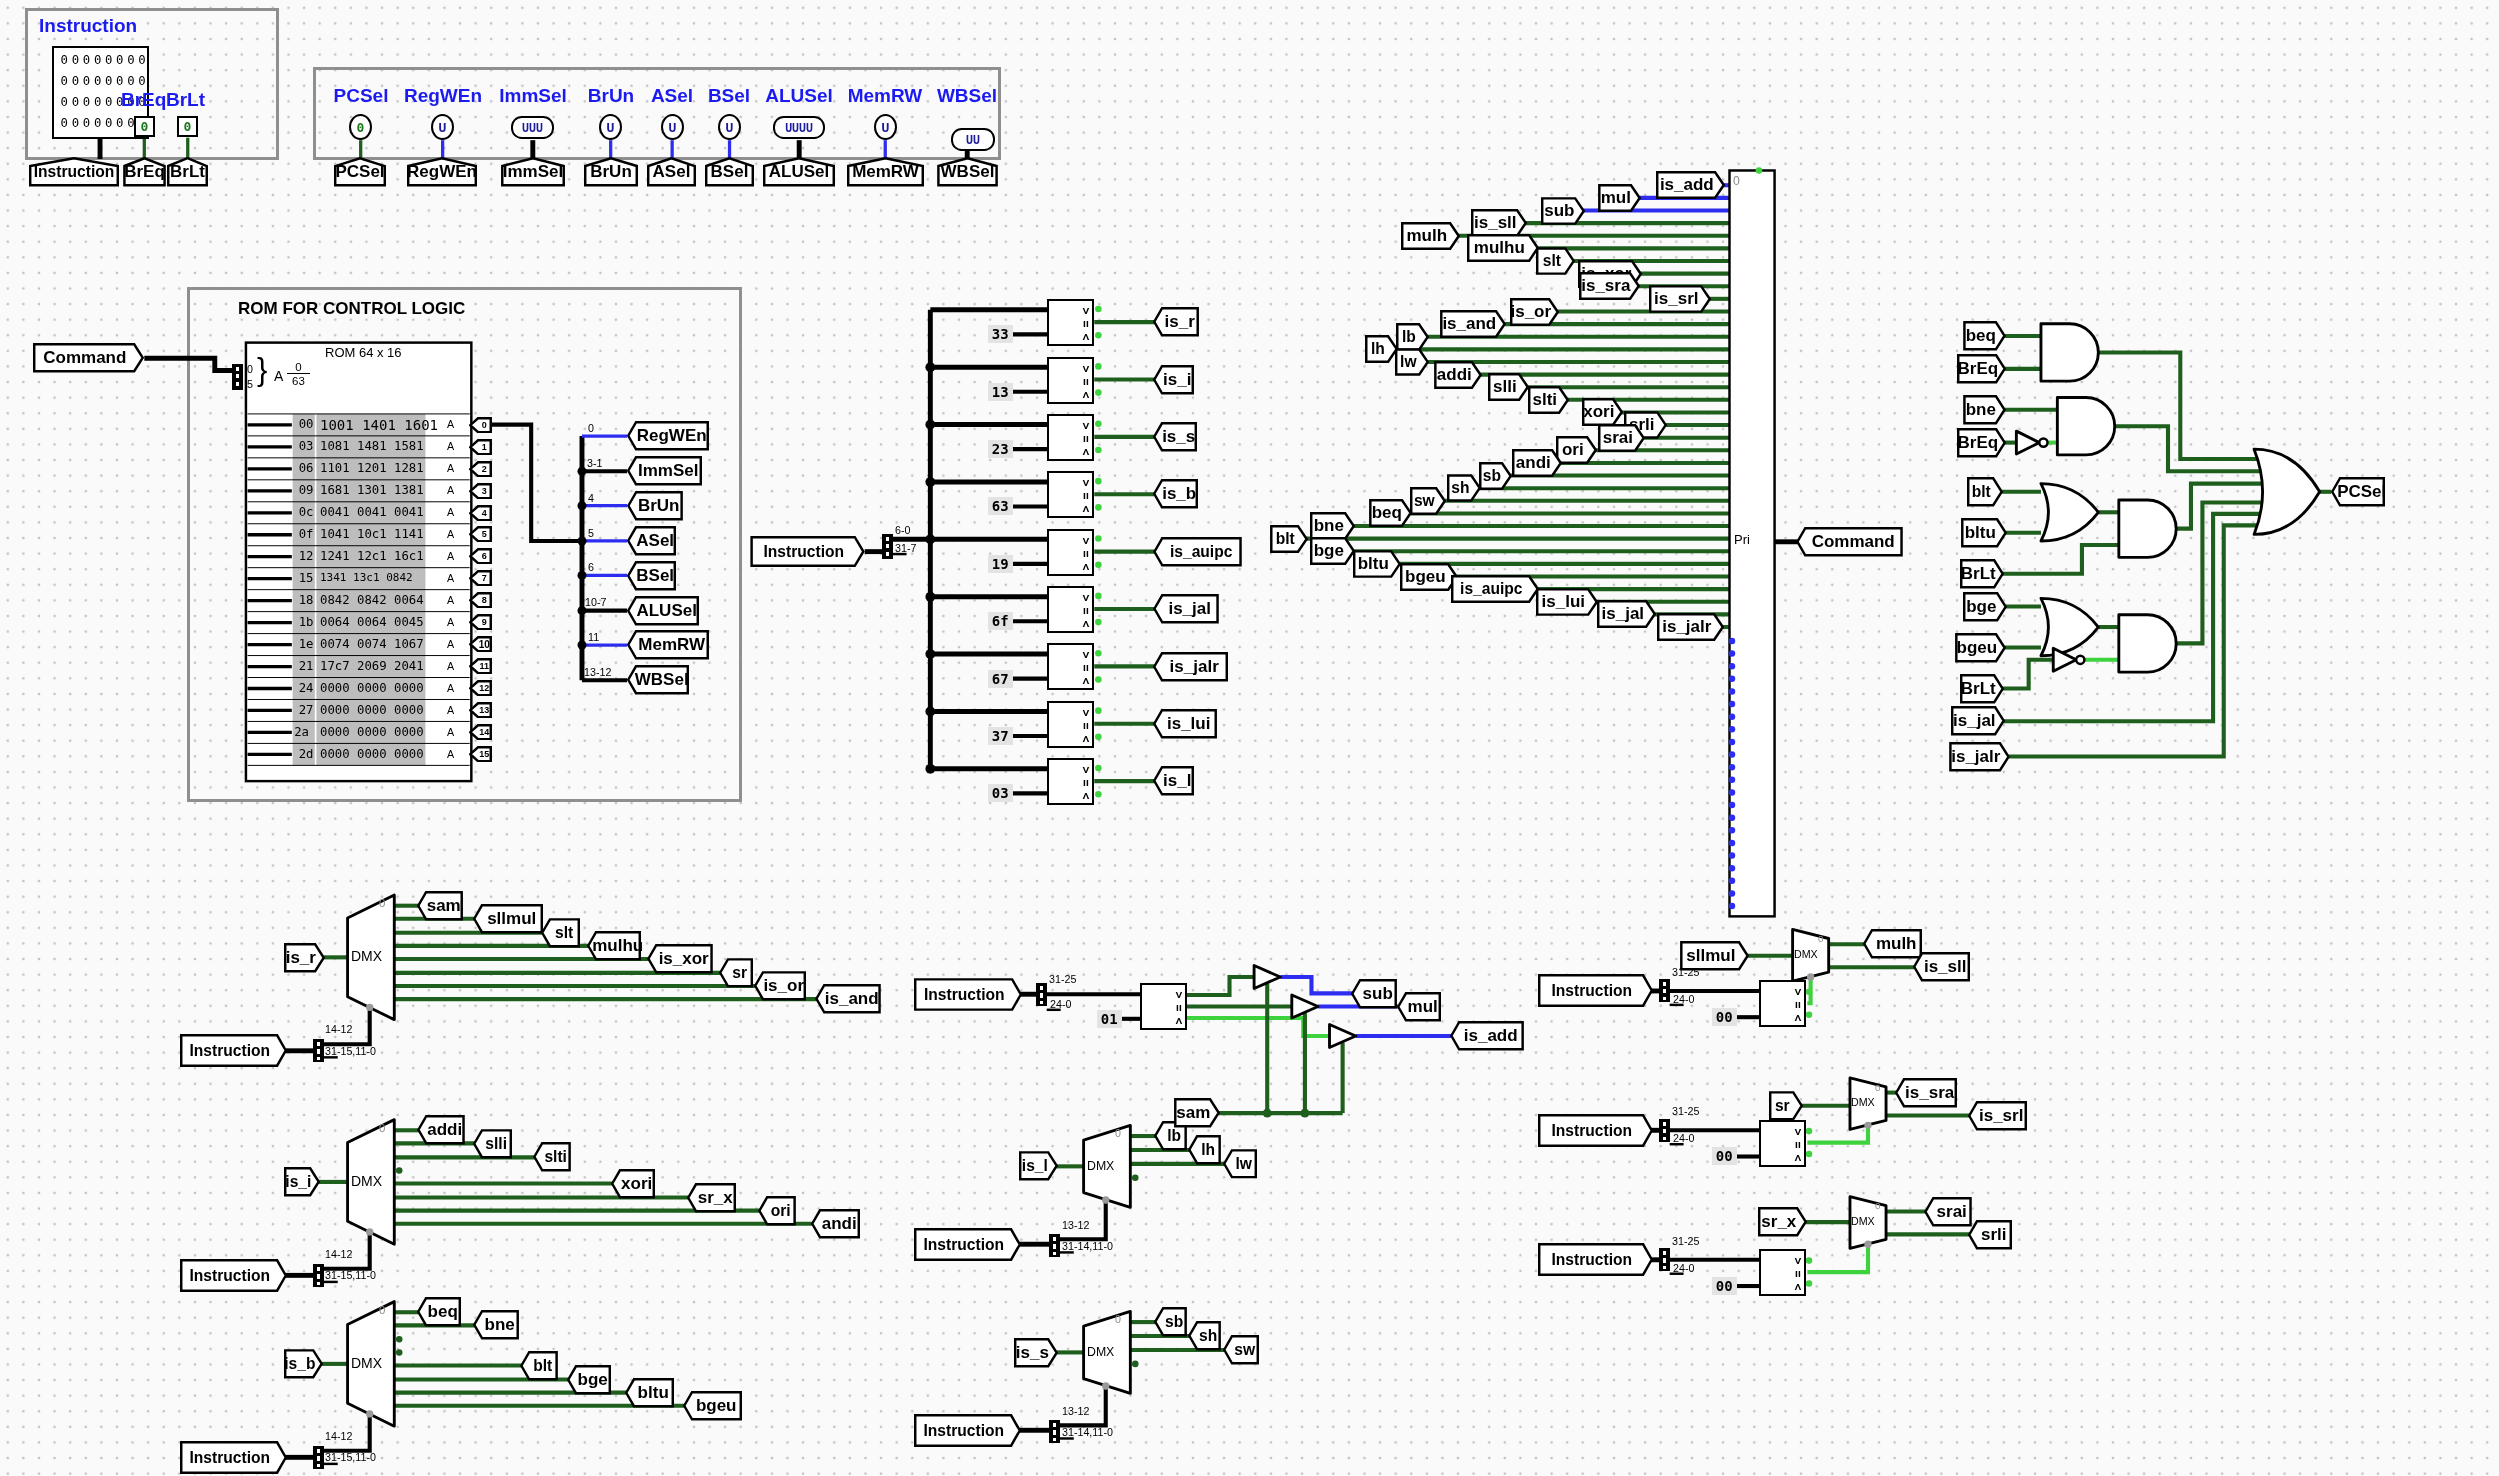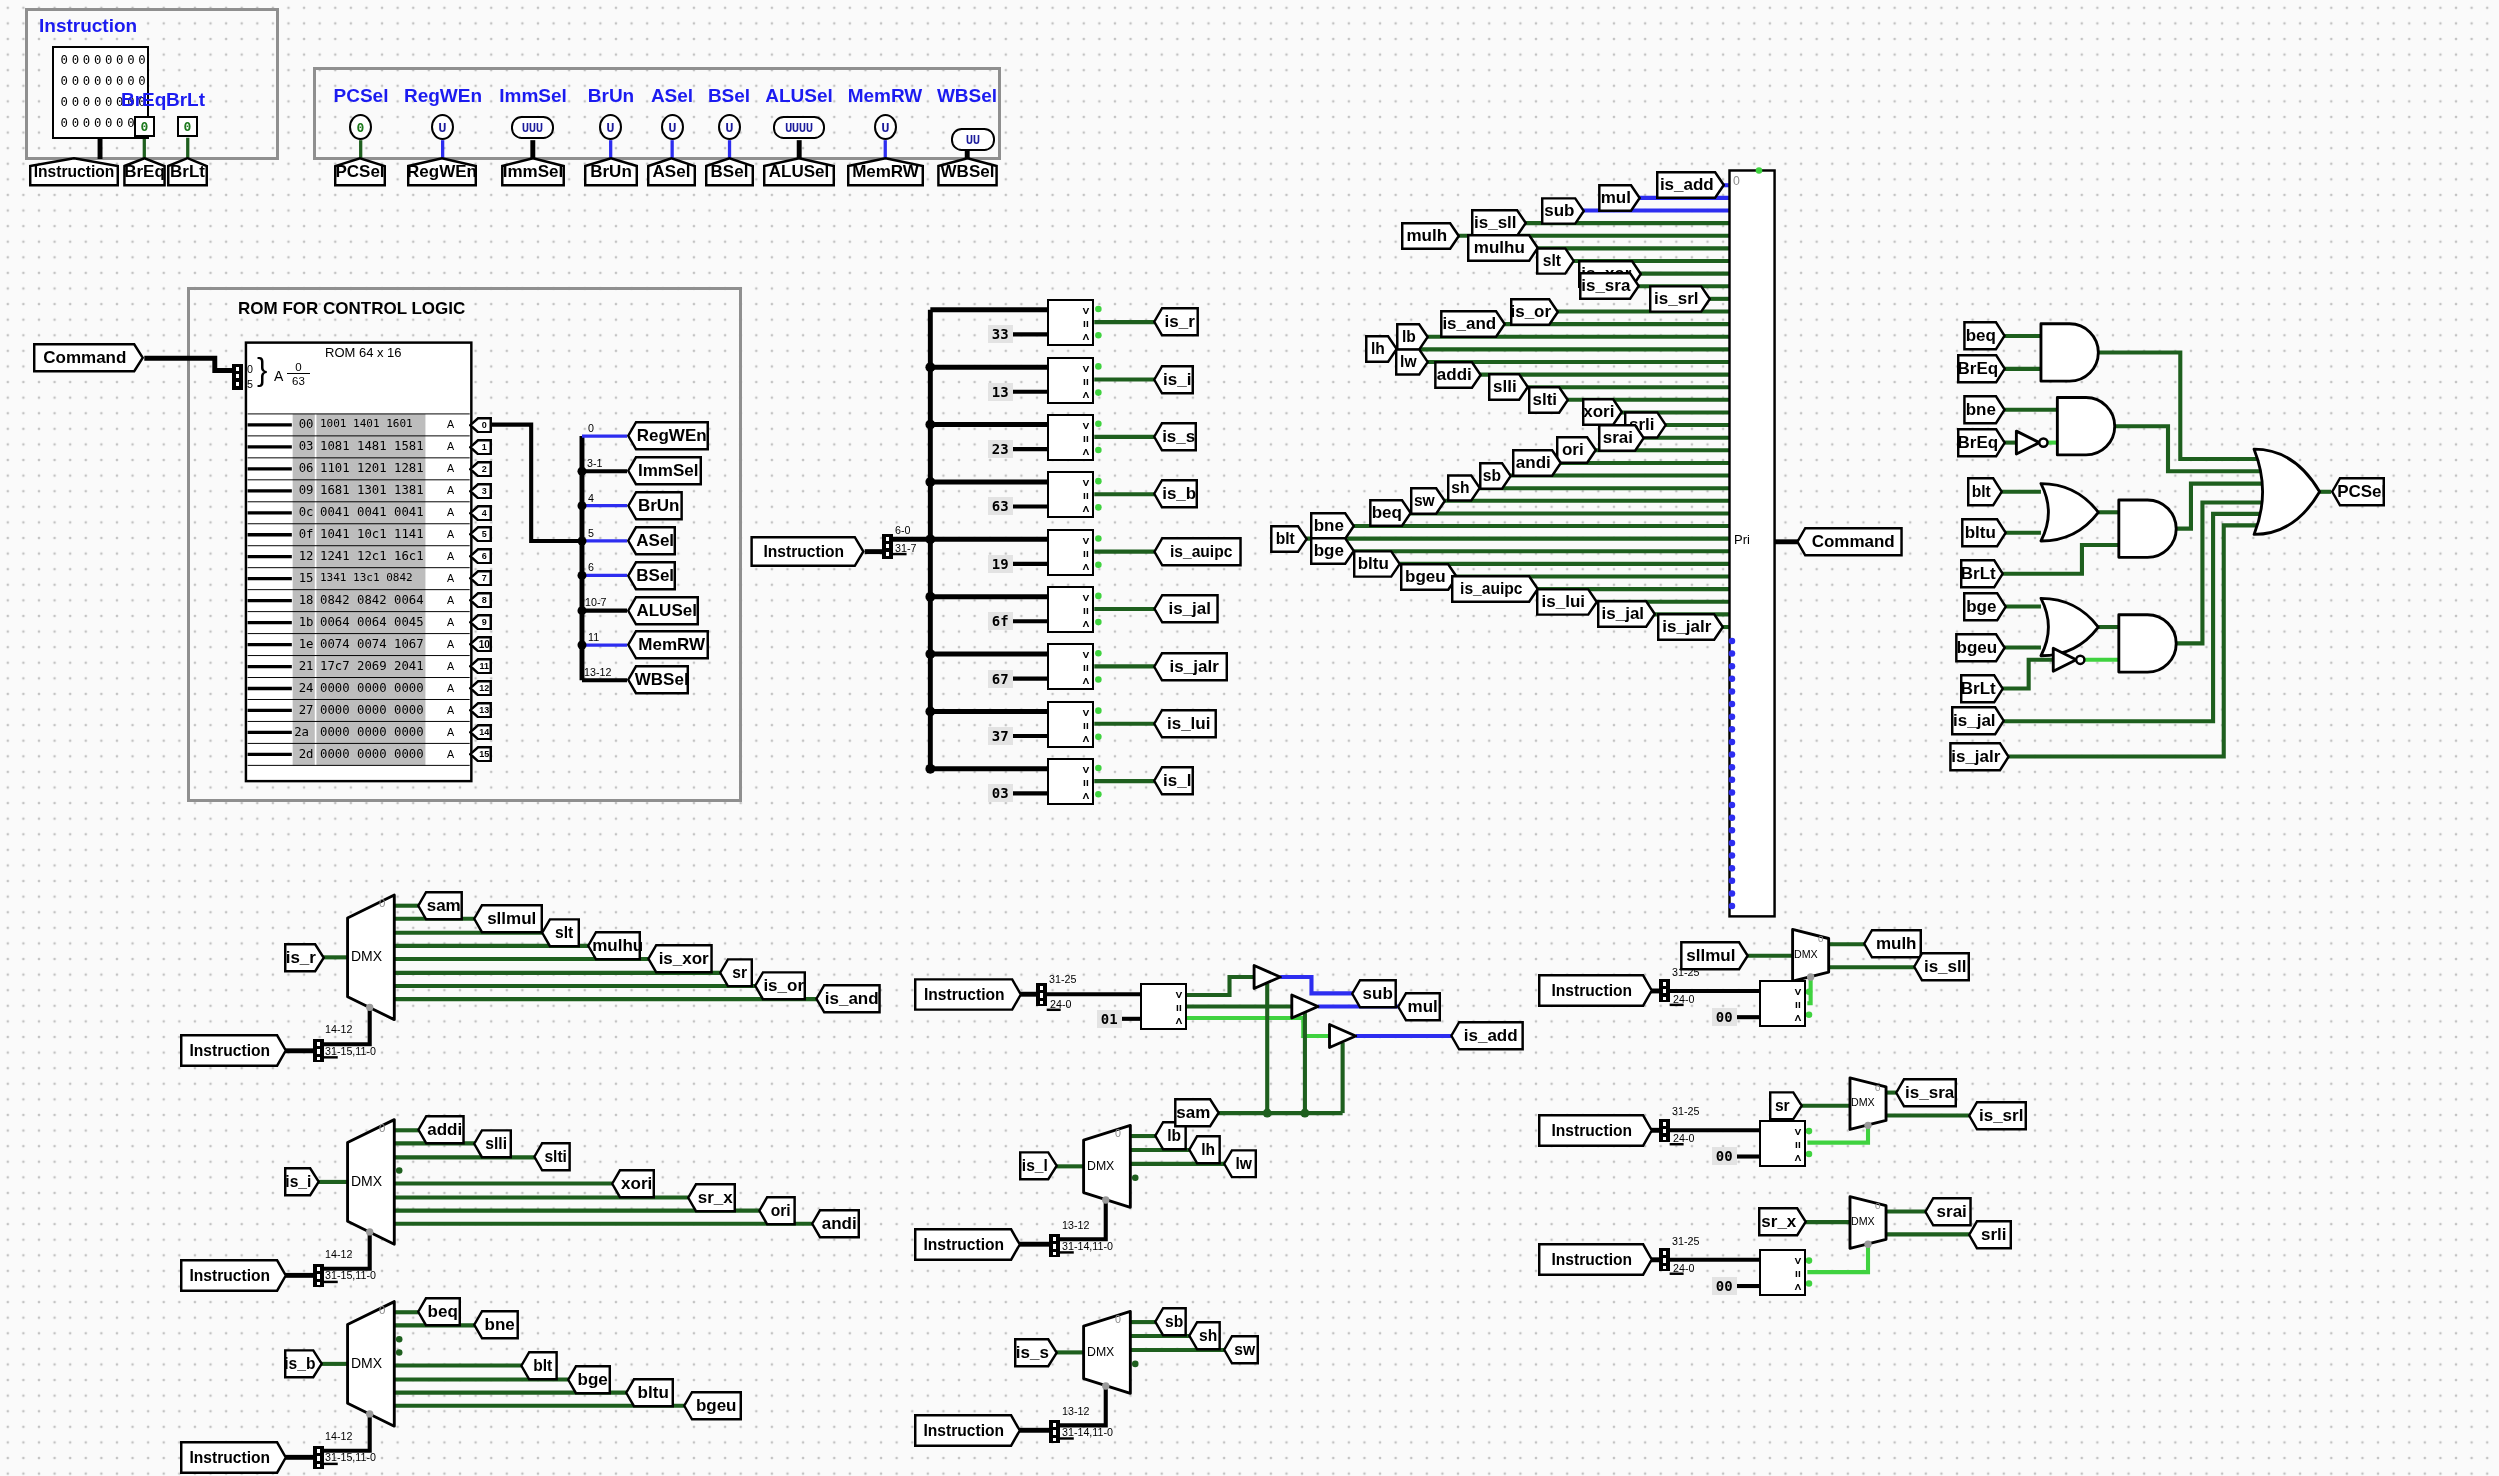--- a/index.html
+++ b/index.html
@@ -496,21 +496,21 @@
       <span class="lab pr">Command</span>
     </div>
     <div class="split" style="position: absolute; left: 232px; top: 364px; width: 10.7px; height: 26px;"></div>
     <div class="txt " style="position: absolute; left: 325px; top: 346px; font-size: 13px;">ROM 64 x 16</div>
     <div class="txt bitlab" style="position: absolute; left: 247px; top: 364px;">0</div>
     <div class="txt bitlab" style="position: absolute; left: 247px; top: 379px;">5</div>
     <div class="txt " style="position: absolute; left: 257px; top: 354px; font-size: 31px; font-weight: normal;">}</div>
     <div class="txt " style="position: absolute; left: 274px; top: 369px; font-size: 14px;">A</div>
     <div class="frac" style="position: absolute; left: 287px; top: 361px; width: 23px;"><span>0</span><span class="fb">63</span></div>
     <div class="txt mono" style="position: absolute; left: 293px; top: 418px; font-size: 12.3px; width: 20.5px; text-align: right;">00</div>
-    <div class="txt mono" style="position: absolute; left: 320px; top: 418px; font-size: 11px;">1001 1401 1601</div>
+    <div class="txt mono" style="position: absolute; left: 320px; top: 418px; font-size: 14px;">1001 1401 1601</div>
     <div class="txt bitlab" style="position: absolute; left: 447px; top: 419px; font-size: 10.7px;">A</div>
     <div class="tun" style="position: absolute; left: 469px; top: 417px; width: 23px; height: 16.4px;">
       <svg width="23" height="16.4" viewBox="0 0 28 20">
         <polygon points="11,1.5 26.5,1.5 26.5,18.5 11,18.5 1.5,10" fill="#fff" stroke="#000" stroke-width="3"></polygon>
       </svg>
       <span class="lab pl" style="font-size: 9px;">0</span>
     </div>
     <div class="txt mono" style="position: absolute; left: 293px; top: 440px; font-size: 12.3px; width: 20.5px; text-align: right;">03</div>
     <div class="txt mono" style="position: absolute; left: 320px; top: 440px; font-size: 12.3px;">1081 1481 1581</div>
     <div class="txt bitlab" style="position: absolute; left: 447px; top: 441px; font-size: 10.7px;">A</div>

